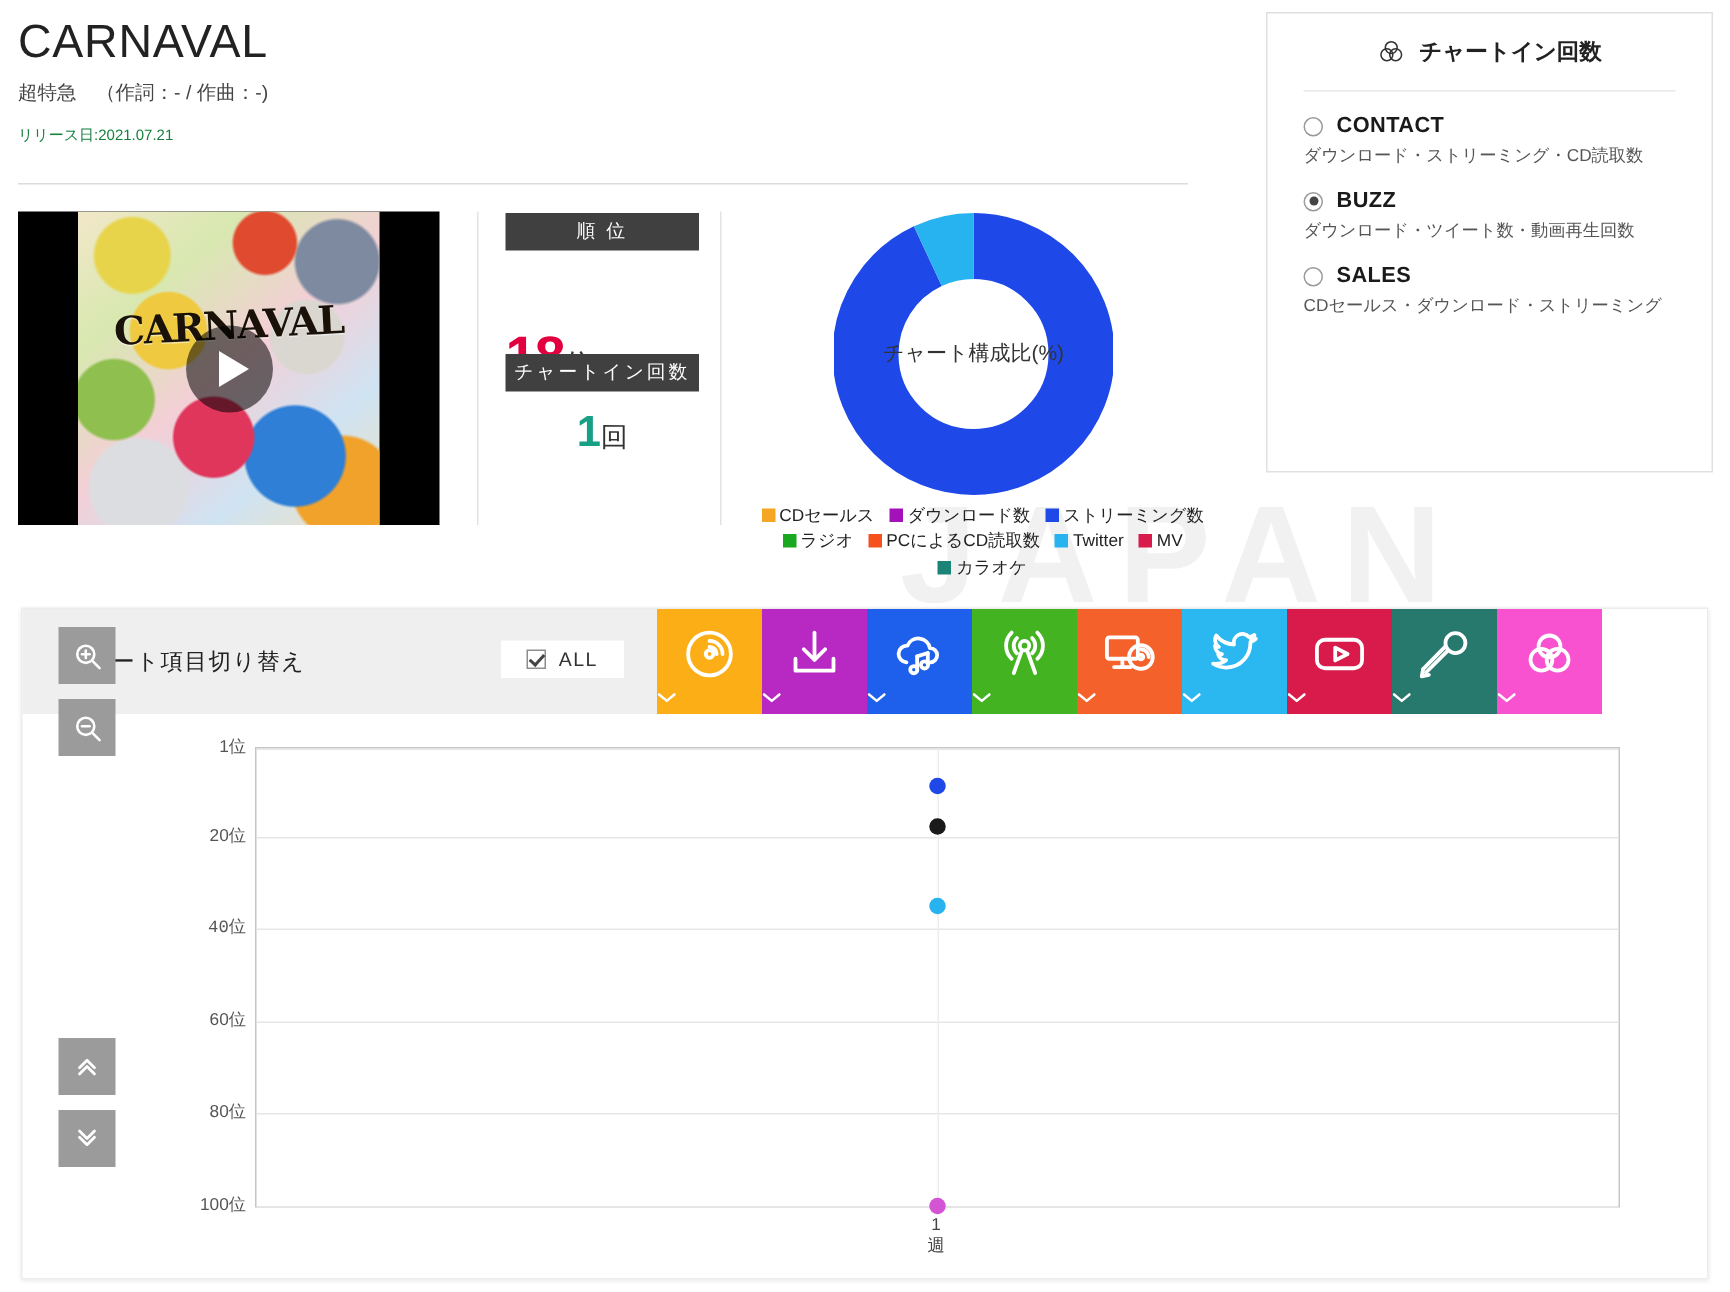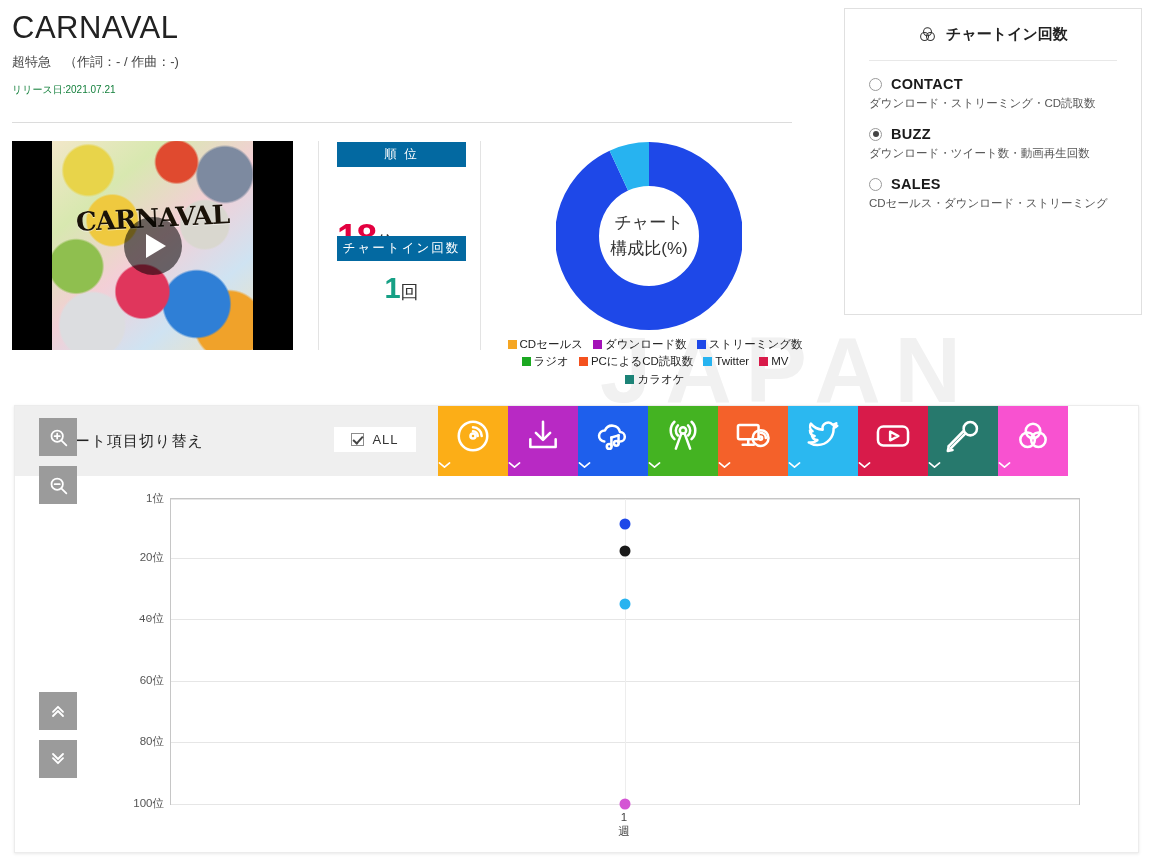--- a/index.html
+++ b/index.html
@@ -84,21 +84,21 @@
     margin-left: 6px;
   }
 
   
   .vdiv {
     position: absolute; left: 318px; top: 141px;
     width: 1px; height: 209px; background: #e3e3e3;
   }
   .rank-pill {
     position: absolute; width: 129px; height: 25px;
-    background: #0369a1; color: #fff;
+    background: #404040; color: #fff;
     font-size: 12.5px; letter-spacing: 2px;
     display: flex; align-items: center; justify-content: center;
   }
   .pill-rank { left: 337px; top: 142px; }
   .pill-count { left: 337px; top: 236px; }
   .rank-val {
     position: absolute; left: 337px; top: 189px; width: 129px;
     text-align: left; color: #111; margin-top: 28px;
   }
   .rank-val .num {
@@ -117,23 +117,23 @@
 
   .vdiv2 {
     position: absolute; left: 480px; top: 141px;
     width: 1px; height: 209px; background: #e3e3e3;
   }
 
   
   .donut-wrap { position: absolute; left: 556px; top: 140px; width: 186px; height: 192px; }
   .donut-center {
     position: absolute; left: 0; top: 0; width: 186px; height: 192px;
-    display: flex; flex-direction: column;
+    display: flex; flex-direction: row;
     align-items: center; justify-content: center;
-    font-size: 17px; color: #333; line-height: 1.55; pointer-events: none;
+    font-size: 14px; color: #333; line-height: 1.55; pointer-events: none;
   }
   .legend {
     position: absolute; left: 490px; top: 336px; width: 330px;
     text-align: center; font-size: 11.5px; color: #222; line-height: 1.5;
   }
   .legend .li { display: inline-block; margin: 0 5px; white-space: nowrap; }
   .legend .sw {
     display: inline-block; width: 9px; height: 9px;
     margin-right: 3px; vertical-align: -1px;
   }

